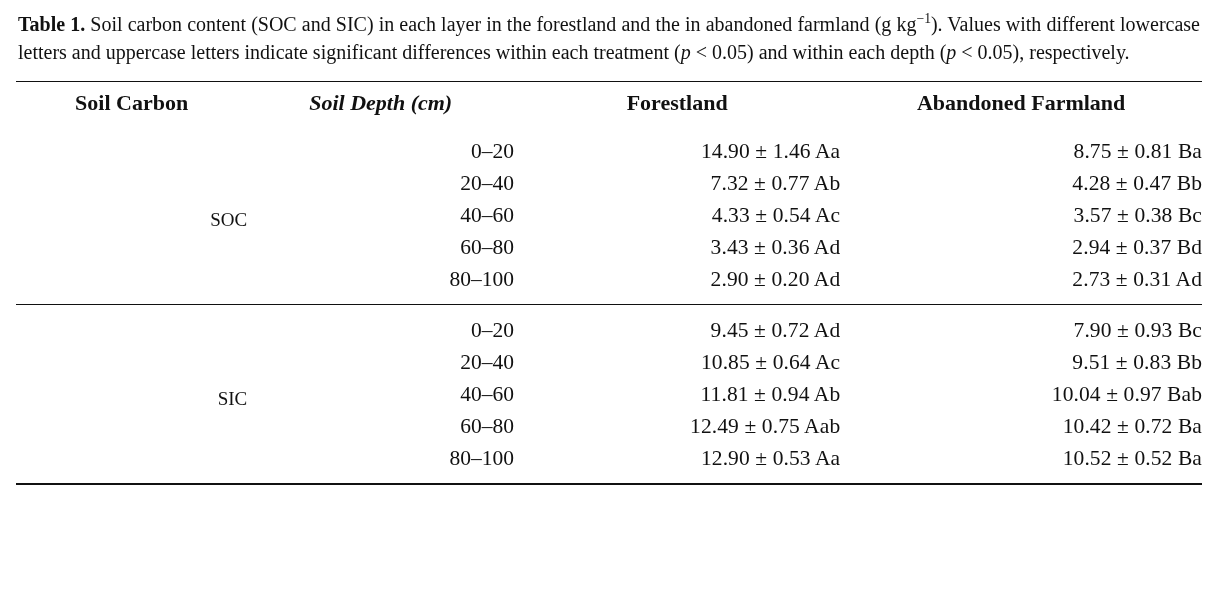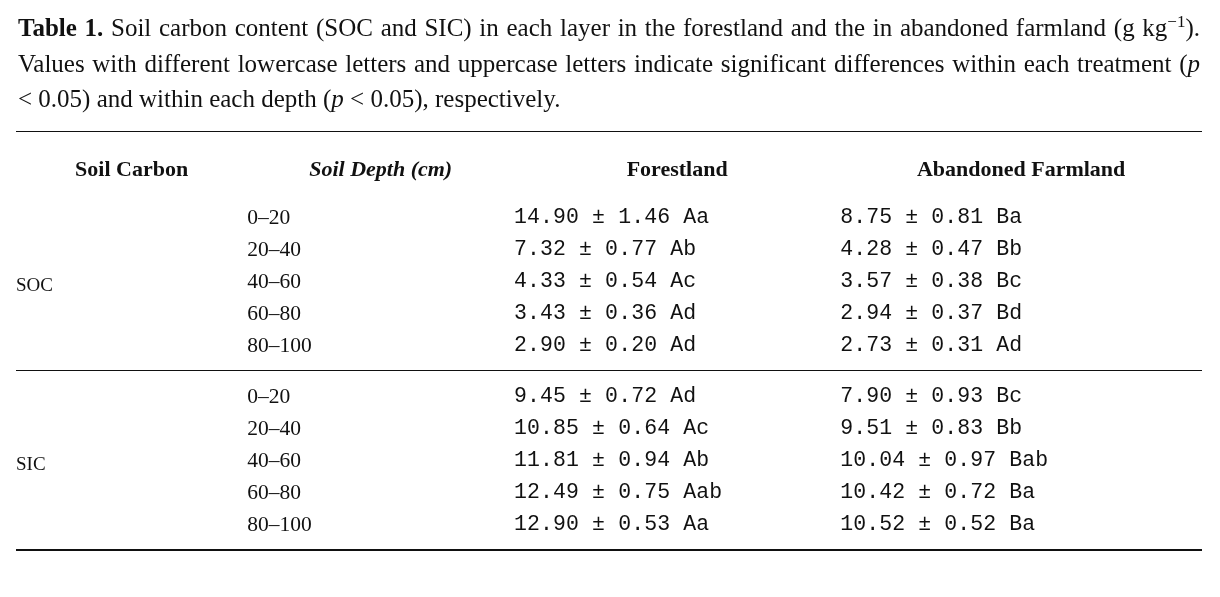--- a/index.html
+++ b/index.html
@@ -15,21 +15,21 @@
     overflow: hidden;
   }
   .page {
     width: 1220px;
     height: 597px;
     position: relative;
     box-sizing: border-box;
     padding: 10px 18px 0 16px;
   }
   .caption {
-    font-size: 25px;
+    font-size: 20px;
     line-height: 1.42;
     text-align: justify;
     text-justify: inter-word;
     margin: 0 2px 14px 2px;
   }
   .caption .cap-label {
     font-weight: bold;
   }
   .caption i {
     font-style: italic;
@@ -40,56 +40,55 @@
     line-height: 0;
   }
   table.soil {
     width: 100%;
     border-collapse: collapse;
     font-size: 21.5px;
   }
   table.soil thead th {
     font-weight: bold;
     font-size: 22px;
-    padding: 24px 0 10px 0;
+    padding: 8px 0 10px 0;
     text-align: center;
     white-space: nowrap;
   }
   .rule-top {
     border-top: 2.6px solid #111;
   }
   .rule-mid {
     border-top: 1.4px solid #111;
   }
   .rule-bot {
     border-bottom: 2.6px solid #111;
   }
   table.soil td {
     padding: 3.5px 0;
-    text-align: left;
+    text-align: right;
     vertical-align: middle;
     white-space: nowrap;
   }
   td.group-label {
     vertical-align: middle;
     font-size: 19px;
   }
   .col-carbon { width: 19.5%; }
   .col-depth  { width: 22.5%; font-style: italic; }
   .col-forest { width: 27.5%; }
   .col-aband  { width: 30.5%; margin-top: 16px; }
   tr.first-in-group td {
     padding-top: 13px;
   }
   tr.last-in-group td {
     padding-bottom: 12px;
   }
   .nowrapnum {
     letter-spacing: 0.1px;
-    font-family: Liberation Mono, monospace;
   }
 </style>
 </head>
 <body>
 
 <div class="page">
 
   <p class="caption">
     <span class="cap-label">Table 1.</span><span> Soil carbon content (SOC and SIC) in each layer in the forestland and the in abandoned farmland (g kg</span><sup>−1</sup><span>). Values with different lowercase letters and uppercase letters indicate significant differences within each treatment (</span><i>p</i><span> &lt; 0.05) and within each depth (</span><i>p</i><span> &lt; 0.05), respectively.</span>
   </p>

